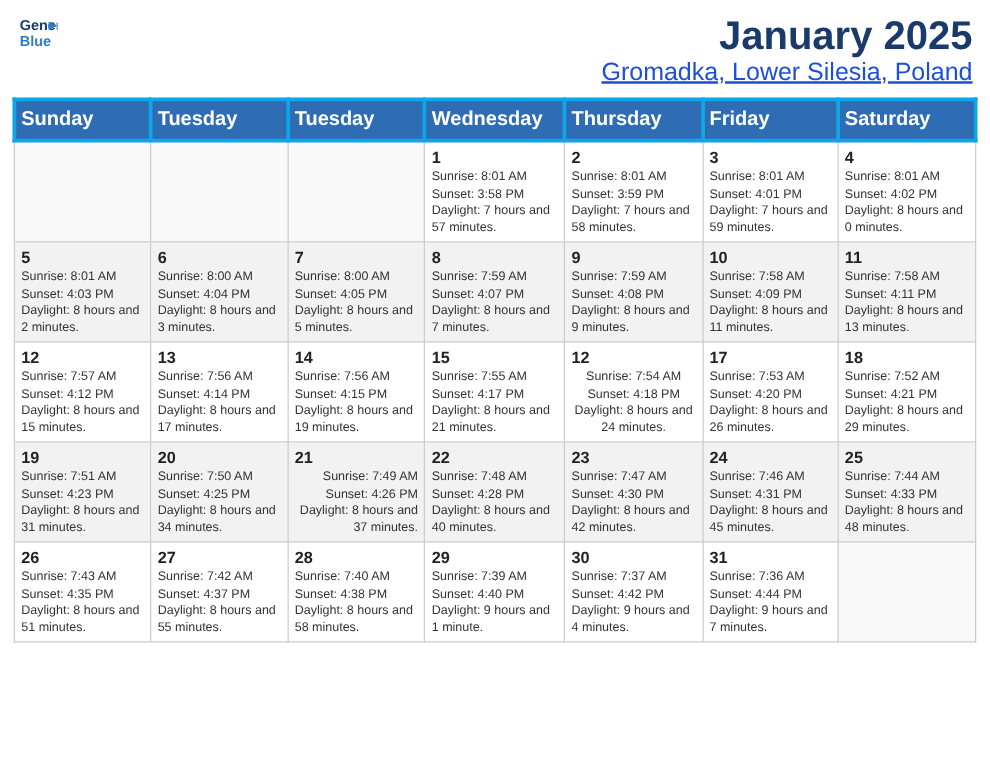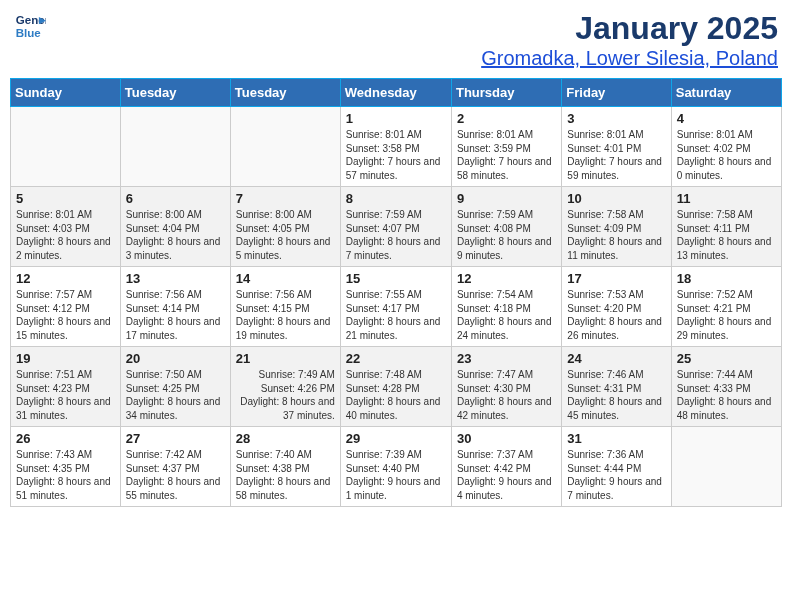--- a/index.html
+++ b/index.html
@@ -40,24 +40,24 @@
       text-decoration: underline;
     }
     .calendar {
       width: 100%;
       border-collapse: collapse;
       border: 1px solid #ccc;
     }
     .calendar th {
       background: #2e6db4;
       color: #fff;
-      font-size: 13px;
+      font-size: 16px;
       padding: 6px 4px;
       text-align: left;
-      border: 1px solid #0ea5e9;
+      border: 3px solid #0ea5e9;
     }
     .calendar td {
       vertical-align: top;
       border: 1px solid #ccc;
       padding: 4px 5px;
       font-size: 10.5px;
       color: #333;
       width: 113px;
       min-height: 80px;
     }
@@ -203,21 +203,21 @@
 Daylight: 8 hours and 19 minutes.</div>
         </td>
         <td>
           <span class="day-number">15</span>
           <div class="cell-text" style="white-space: pre-line;">Sunrise: 7:55 AM
 Sunset: 4:17 PM
 Daylight: 8 hours and 21 minutes.</div>
         </td>
         <td>
           <span class="day-number">12</span>
-          <div class="cell-text" style="white-space: pre-line;">Sunrise: 7:54 AM
+          <div class="cell-text" style="white-space: pre-line; text-align: center;">Sunrise: 7:54 AM
 Sunset: 4:18 PM
 Daylight: 8 hours and 24 minutes.</div>
         </td>
         <td>
           <span class="day-number">17</span>
           <div class="cell-text" style="white-space: pre-line;">Sunrise: 7:53 AM
 Sunset: 4:20 PM
 Daylight: 8 hours and 26 minutes.</div>
         </td>
         <td>

